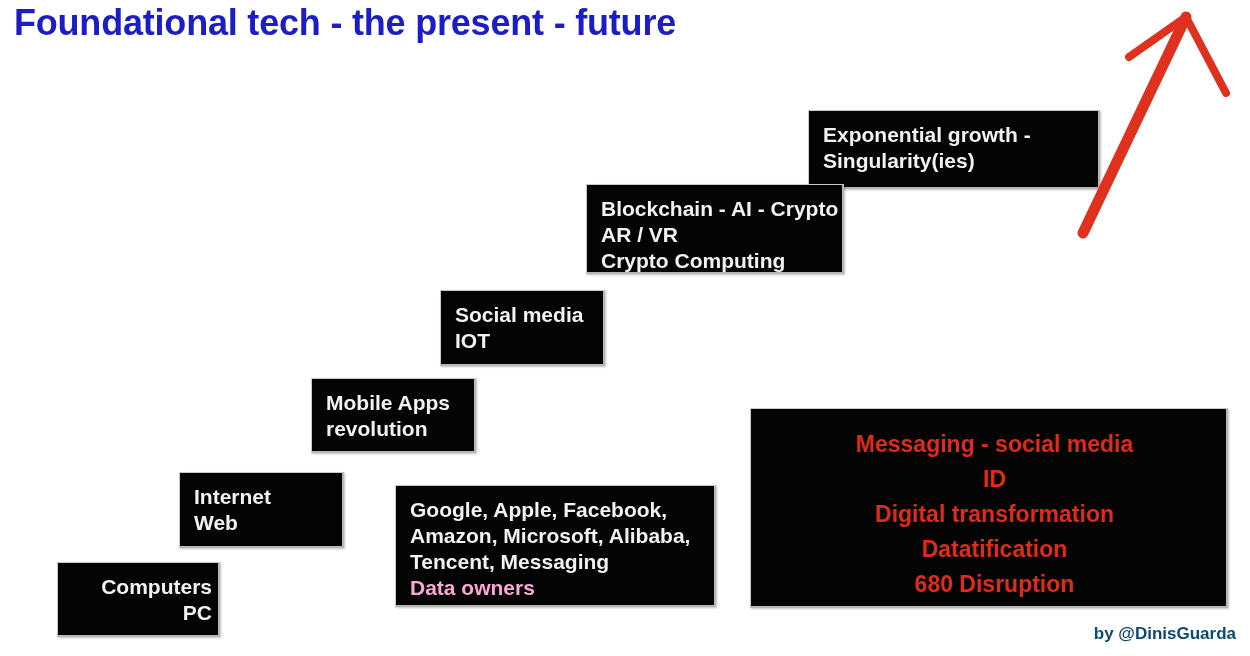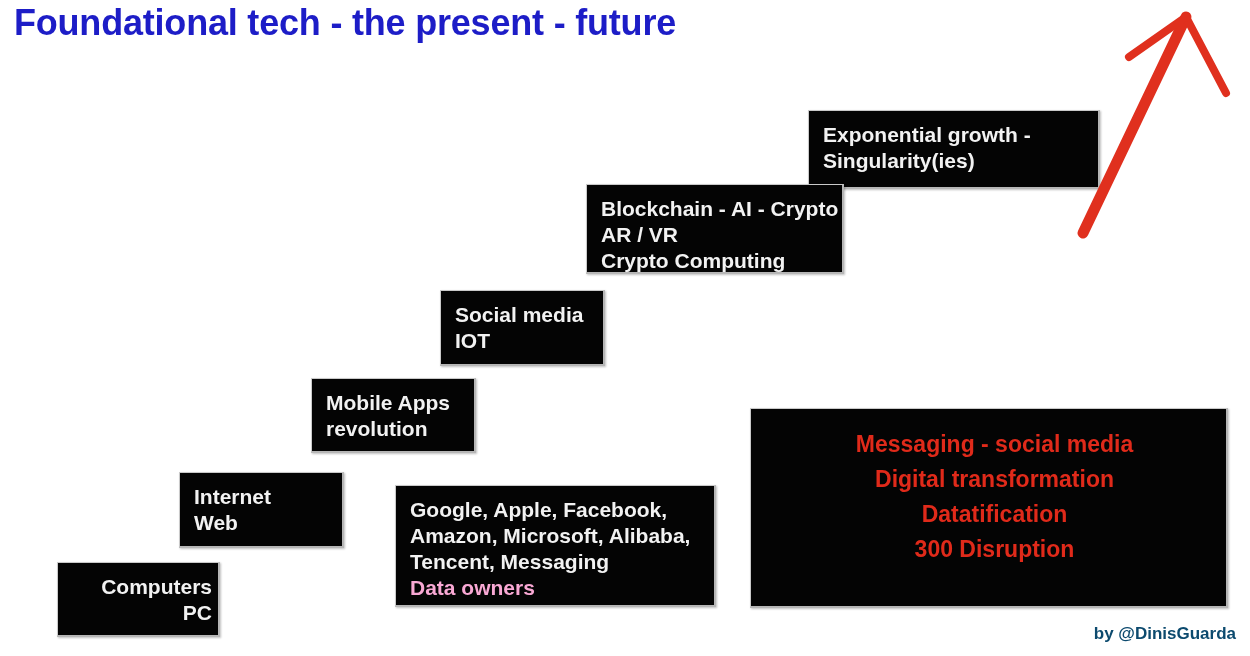--- a/index.html
+++ b/index.html
@@ -138,23 +138,24 @@
       <div class="line">Google, Apple, Facebook,</div>
       <div class="line">Amazon, Microsoft, Alibaba,</div>
       <div class="line">Tencent, Messaging</div>
       <div class="line red">Data owners</div>
     </div>
   </div>
 
   <div class="step-box" id="panel-disruption" style="left:750px; top:408px; width:478px; height:200px;">
     <div class="lines">
       <div class="line">Messaging - social media</div>
+      <div class="line">ID</div>
       <div class="line">Digital transformation</div>
       <div class="line">Datatification</div>
-      <div class="line">300 Disruption</div>
+      <div class="line">680 Disruption</div>
     </div>
   </div>
 
   <svg id="growth-arrow" viewBox="0 0 195 255">
     <line x1="28" y1="233" x2="131" y2="17" stroke="#e0301e" stroke-width="11" stroke-linecap="round"></line>
     <line x1="131" y1="17" x2="171" y2="93" stroke="#e0301e" stroke-width="8" stroke-linecap="round"></line>
     <line x1="131" y1="17" x2="74" y2="57" stroke="#e0301e" stroke-width="8" stroke-linecap="round"></line>
   </svg>
 
   <div id="credit">by @DinisGuarda</div>

